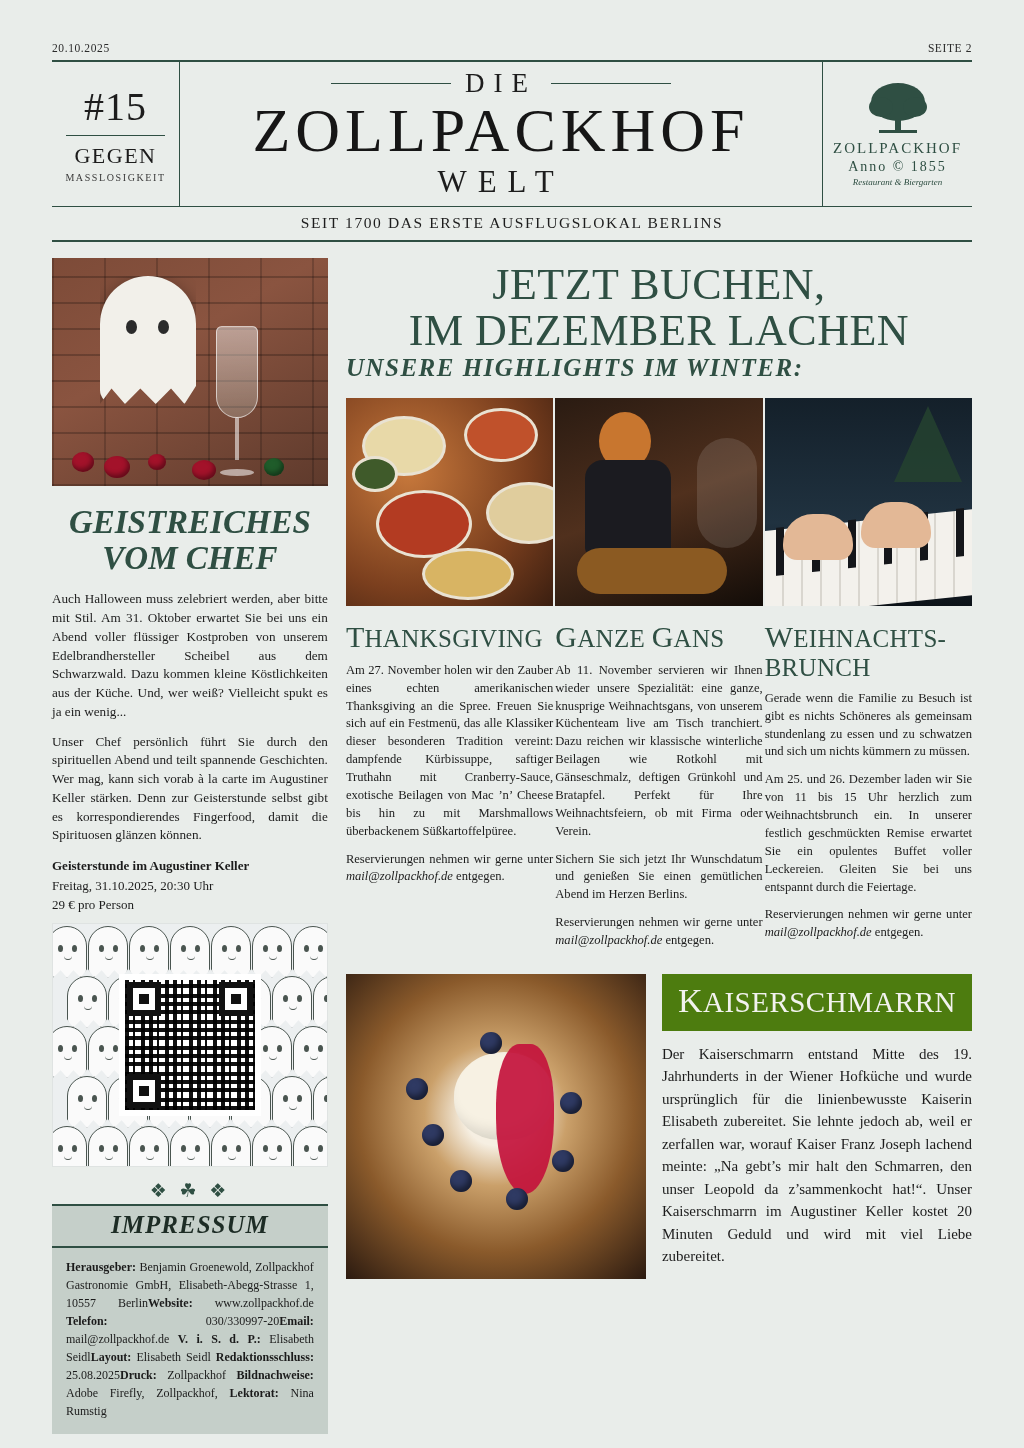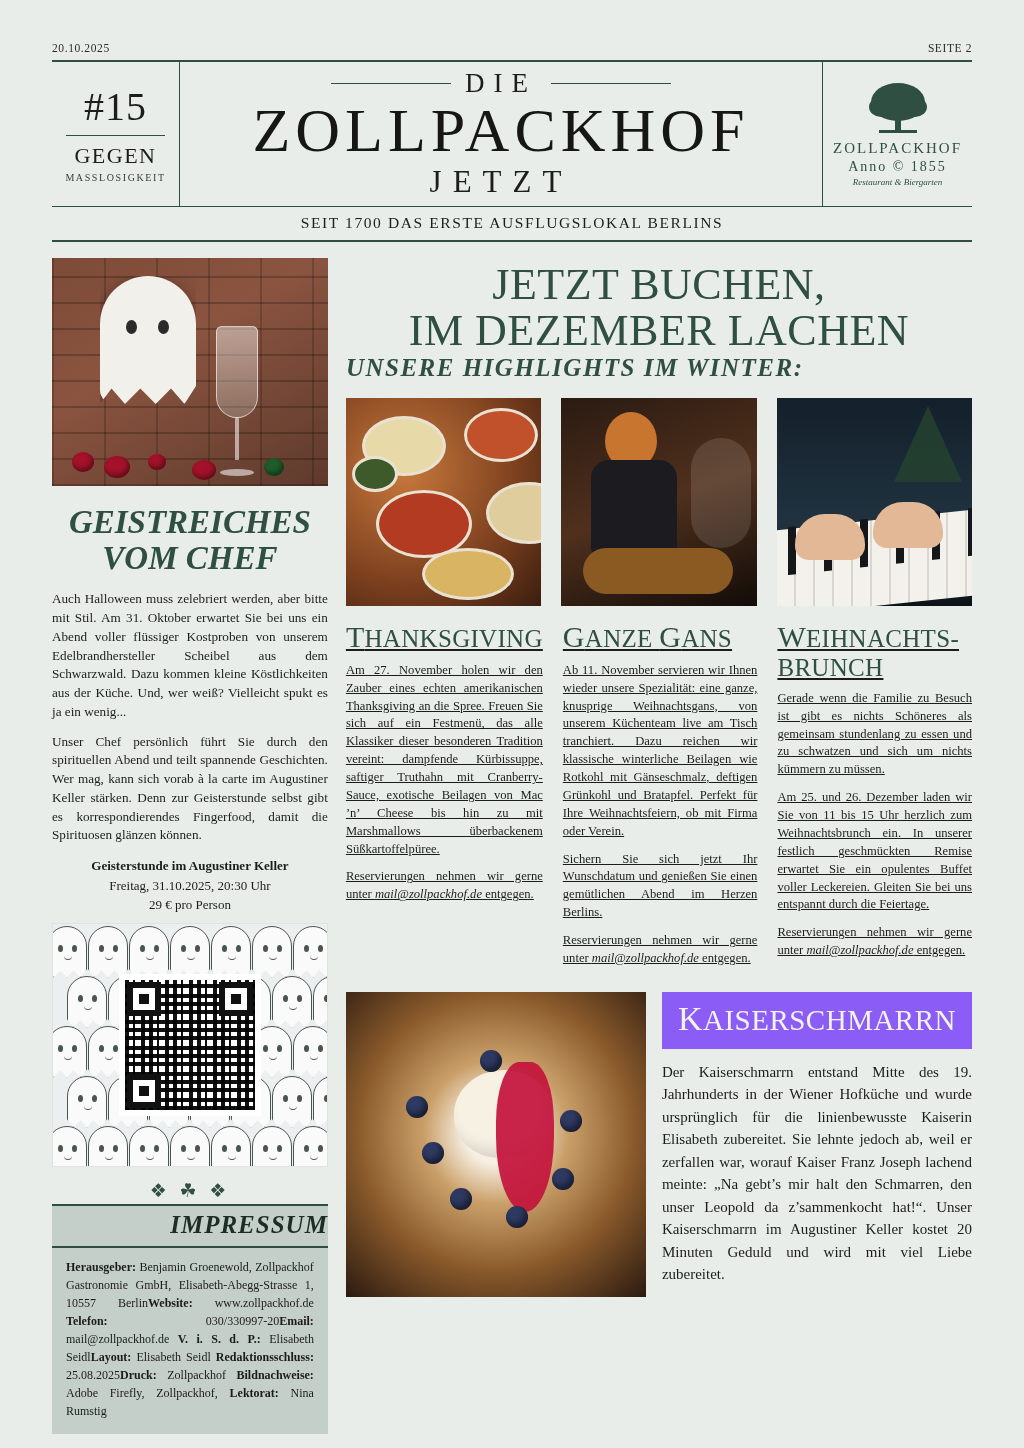--- a/index.html
+++ b/index.html
@@ -173,21 +173,20 @@
     margin: 18px 0 14px 0;
   }
   p.body {
     font-size: 13.2px;
     line-height: 1.42;
     text-align: justify;
     margin: 0 0 11px 0;
     hyphens: auto;
   }
   .event-box {
-    text-align: center;
     font-size: 13px;
     line-height: 1.5;
     margin: 10px 0 6px 0;
   }
   .event-box .ttl { font-weight: bold; }
 
   .qr-panel {
     width: 100%;
     height: 244px;
     margin-top: 8px;
@@ -213,21 +212,21 @@
       repeating-linear-gradient(0deg,#111 0 4px, #fff 4px 8px, #111 8px 12px, #fff 12px 18px, #111 18px 22px, #fff 22px 26px);
     background-blend-mode: multiply;
   }
   .qr-eye { position:absolute; width:34px; height:34px; border:6px solid #111; background:#fff; }
   .qr-eye::after { content:""; position:absolute; inset:6px; background:#111; }
 
   .impressum-wrap { margin-top: 14px; }
   .orn { text-align:center; color:#2f4f43; font-size: 19px; line-height: 1; letter-spacing: 4px; }
   .impressum-head {
     background:#c5cfc9; border-top:2px solid #2f4f43; border-bottom:2px solid #2f4f43;
-    text-align:right; font-style:italic; font-weight:bold; font-size:25px; letter-spacing:1px;
+    text-align:center; font-style:italic; font-weight:bold; font-size:25px; letter-spacing:1px;
     padding: 5px 0 7px 0; color:#1d2c25; margin-top:4px;
   }
   .impressum-body {
     background:#c5cfc9; font-size:12px; line-height:1.5; text-align:justify;
     padding: 10px 14px 14px 14px; color:#1b1b1b;
   }
   .impressum-body b { font-weight: bold; }
 
   
   .headline-main {
@@ -239,21 +238,21 @@
     margin: 4px 0 0 0;
   }
   .sub-main {
     font-size: 25px;
     font-style: italic;
     font-weight: bold;
     letter-spacing: 1.5px;
     color: #2f4f43;
     margin: 0 0 16px 0;
   }
-  .three { display: flex; gap: 20px; text-decoration: underline; }
+  .three { display: flex; gap: 2px; }
   .three > div { flex: 1; }
   .photo { width: 100%; height: 208px; position: relative; overflow: hidden; }
 
   .ph-food { background: radial-gradient(circle at 30% 35%, #c8793c, #7b3f1e 60%, #3a1e10 100%); }
   .ph-food .dish { position:absolute; border-radius:50%; border:3px solid #e9e2d2; }
   .ph-chef { background: linear-gradient(160deg,#2a1b12 0%, #50301d 50%, #120c08 100%); }
   .ph-piano { background: linear-gradient(180deg,#14202a 0%, #203240 60%, #0c1218 100%); }
   .keys { position:absolute; left:0; right:0; bottom:0; height:86px;
     background: repeating-linear-gradient(90deg,#f3f1ec 0 17px,#d9d6cf 17px 19px); transform: skewY(-6deg); }
   .keys-black { position:absolute; left:0; right:0; bottom:40px; height:48px;
@@ -280,21 +279,21 @@
   p.col i { font-style: italic; }
 
   .bottom { display: flex; gap: 16px; margin-top: 14px; }
   .ks-photo { width: 300px; height: 305px; position: relative; overflow: hidden;
       background: radial-gradient(circle at 50% 46%, #f6efe2 0 14%, #caa06a 32%, #8a5a2b 62%, #2b1a10 100%); }
   .scoop { position:absolute; left:108px; top:78px; width:100px; height:88px; background:#f7f1e3; border-radius:50% 50% 46% 46%; box-shadow: inset -8px -8px 14px rgba(0,0,0,.12); }
   .sauce { position:absolute; left:150px; top:70px; width:58px; height:150px; background:#c3123c; border-radius:40% 40% 50% 50%; opacity:.92; }
   .bb { position:absolute; width:22px; height:22px; border-radius:50%; background:#2f3a63; box-shadow: inset -3px -4px 6px rgba(0,0,0,.5); }
   .ks-col { flex: 1; }
   .ks-head {
-    background: #8b5cf6; color: #f2f2ee;
+    background: #4d7c0f; color: #f2f2ee;
     font-size: 29px; letter-spacing: 0.5px;
     padding: 8px 16px 11px 16px;
   }
   .ks-head .cap { font-size: 34px; }
   .ks-text {
     font-size: 15px; line-height: 1.5; text-align: justify; margin-top: 12px; hyphens:auto;
   }
 </style>
 </head>
 <body>
@@ -314,21 +313,21 @@
       <div class="issue-sub">MASSLOSIGKEIT</div>
     </div>
 
     <div class="title-block">
       <div class="die-row">
         <span class="hr"></span>
         <span class="die">DIE</span>
         <span class="hr"></span>
       </div>
       <div class="zollpackhof">ZOLLPACKHOF</div>
-      <div class="welt">JETZT</div>
+      <div class="welt">WELT</div>
     </div>
 
     <div class="logo-box">
       <span>
         <svg width="62" height="54" viewBox="0 0 62 54" aria-hidden="true">
           <ellipse cx="31" cy="22" rx="27" ry="19" fill="#2f4f43"></ellipse>
           <ellipse cx="14" cy="27" rx="12" ry="10" fill="#2f4f43"></ellipse>
           <ellipse cx="48" cy="27" rx="12" ry="10" fill="#2f4f43"></ellipse>
           <rect x="28" y="34" width="6" height="18" fill="#2f4f43"></rect>
           <rect x="12" y="50" width="38" height="3" fill="#2f4f43"></rect>

